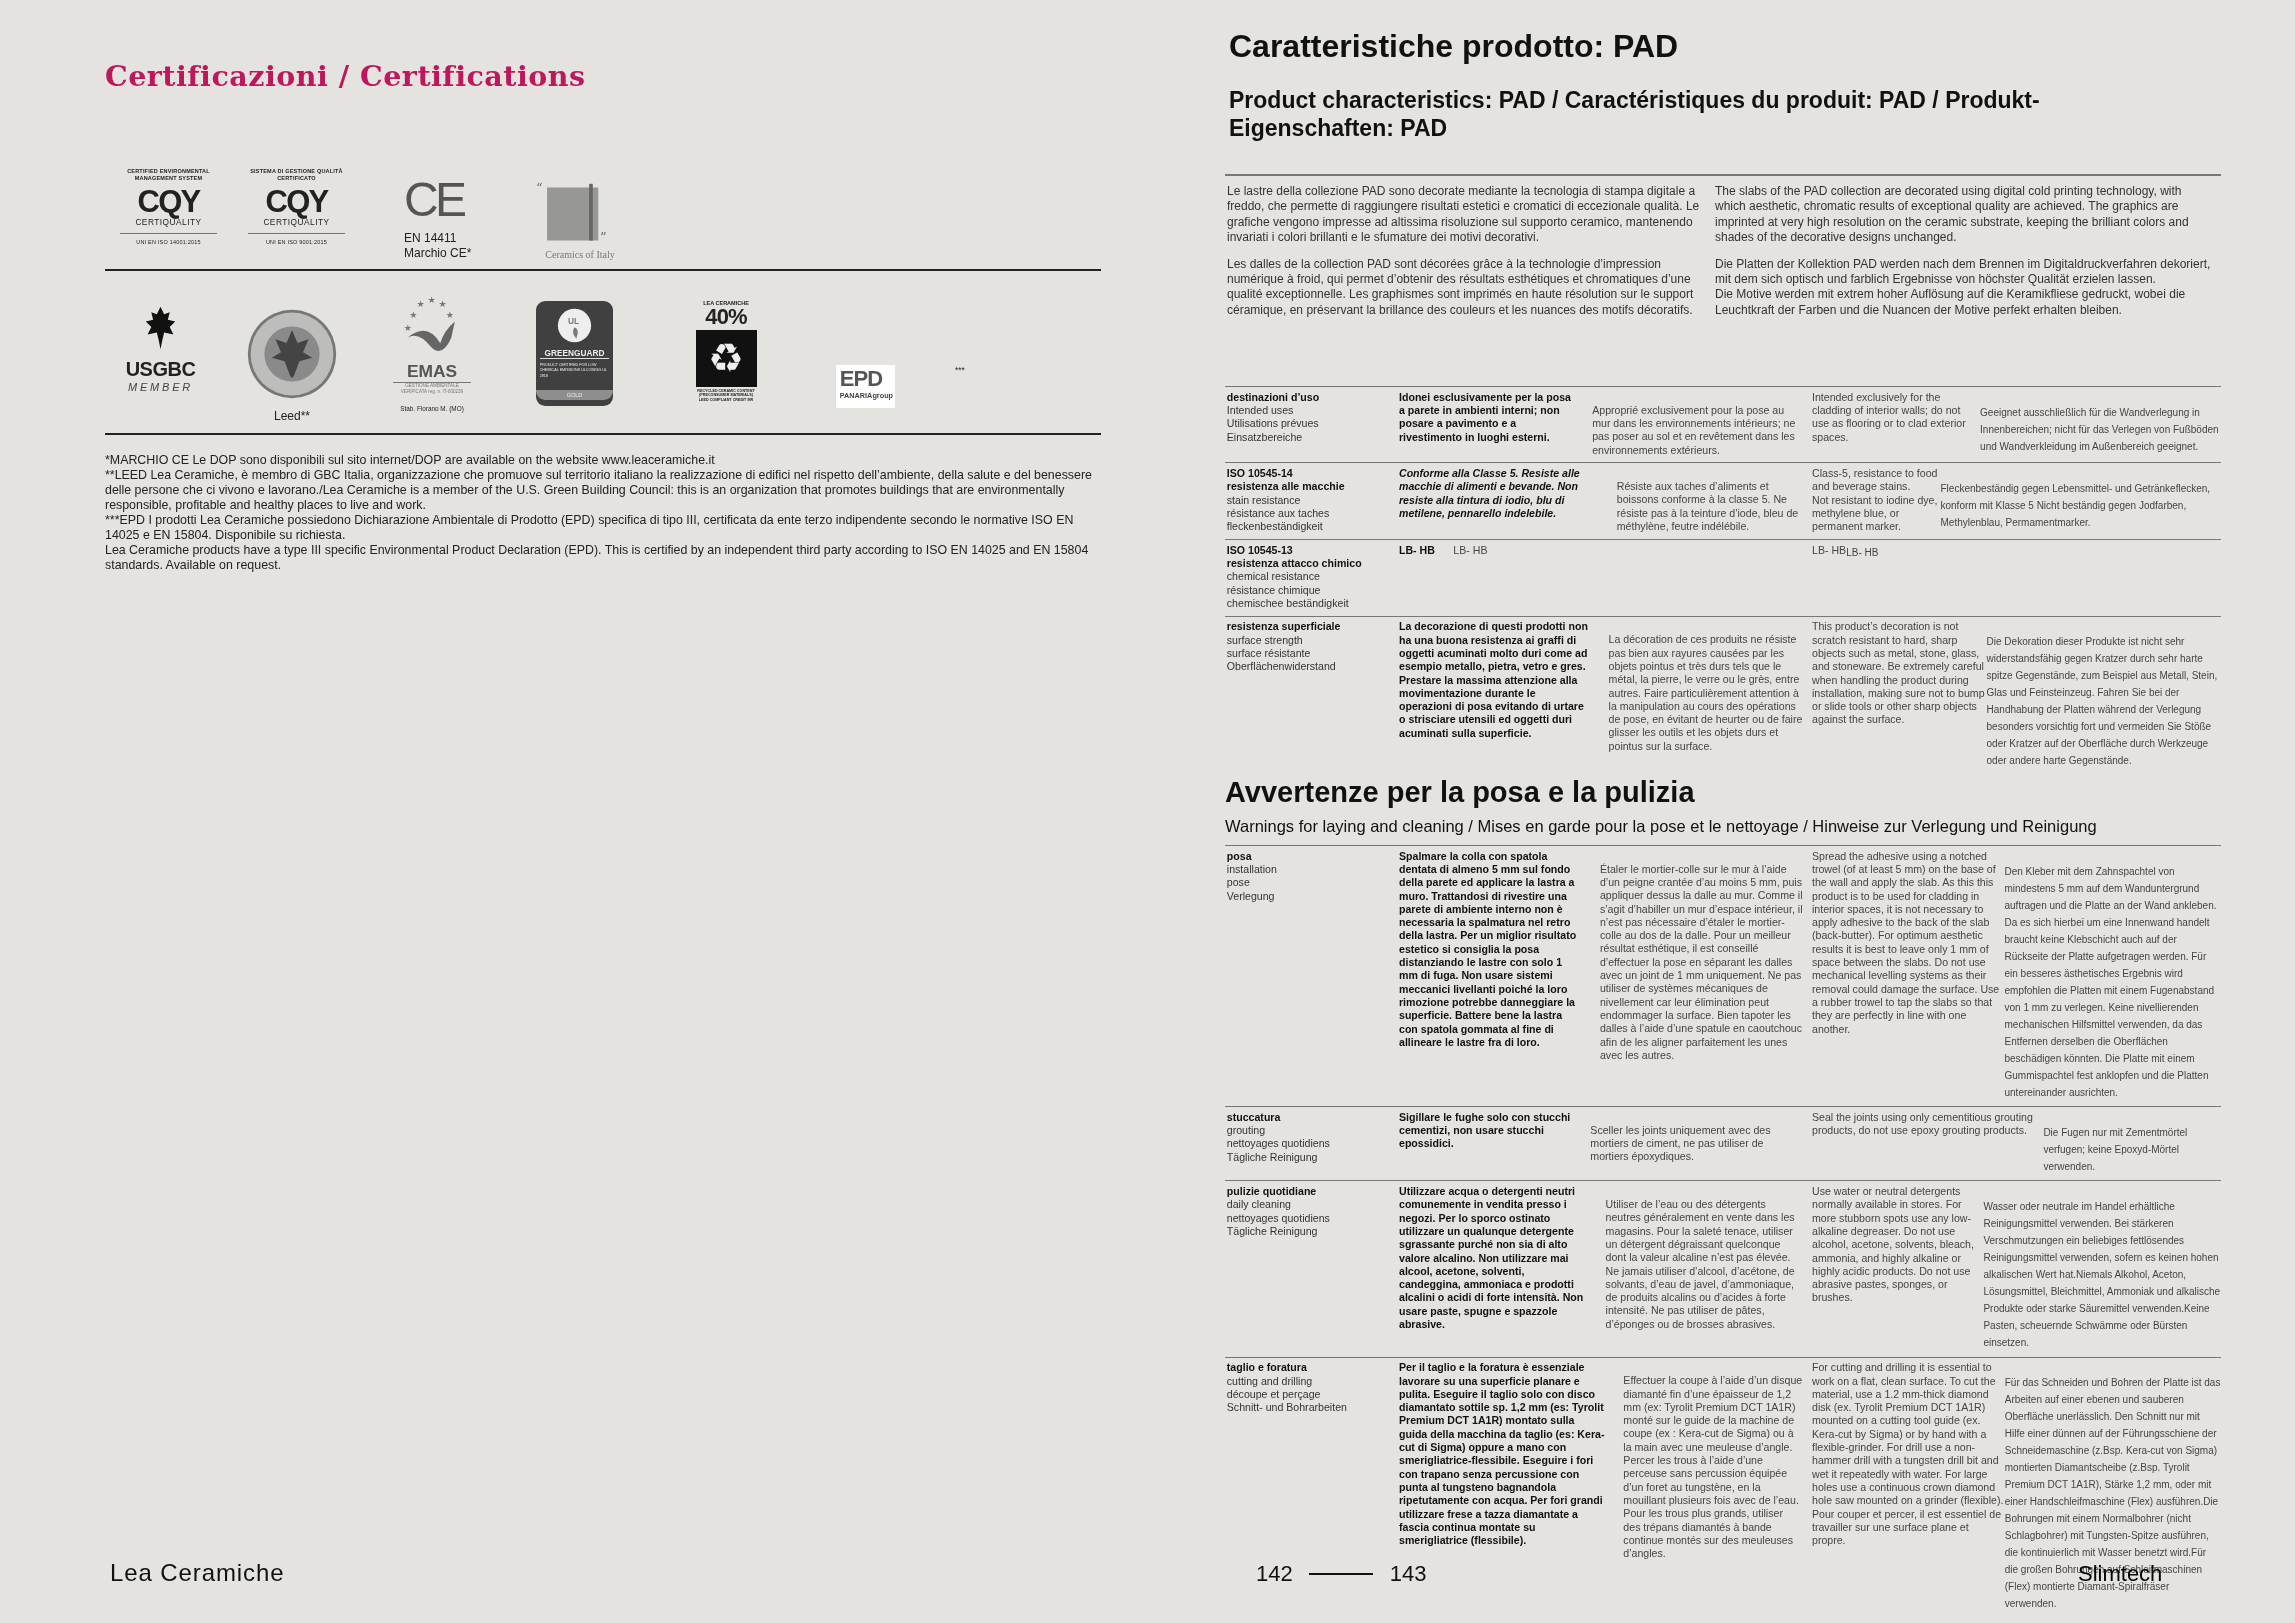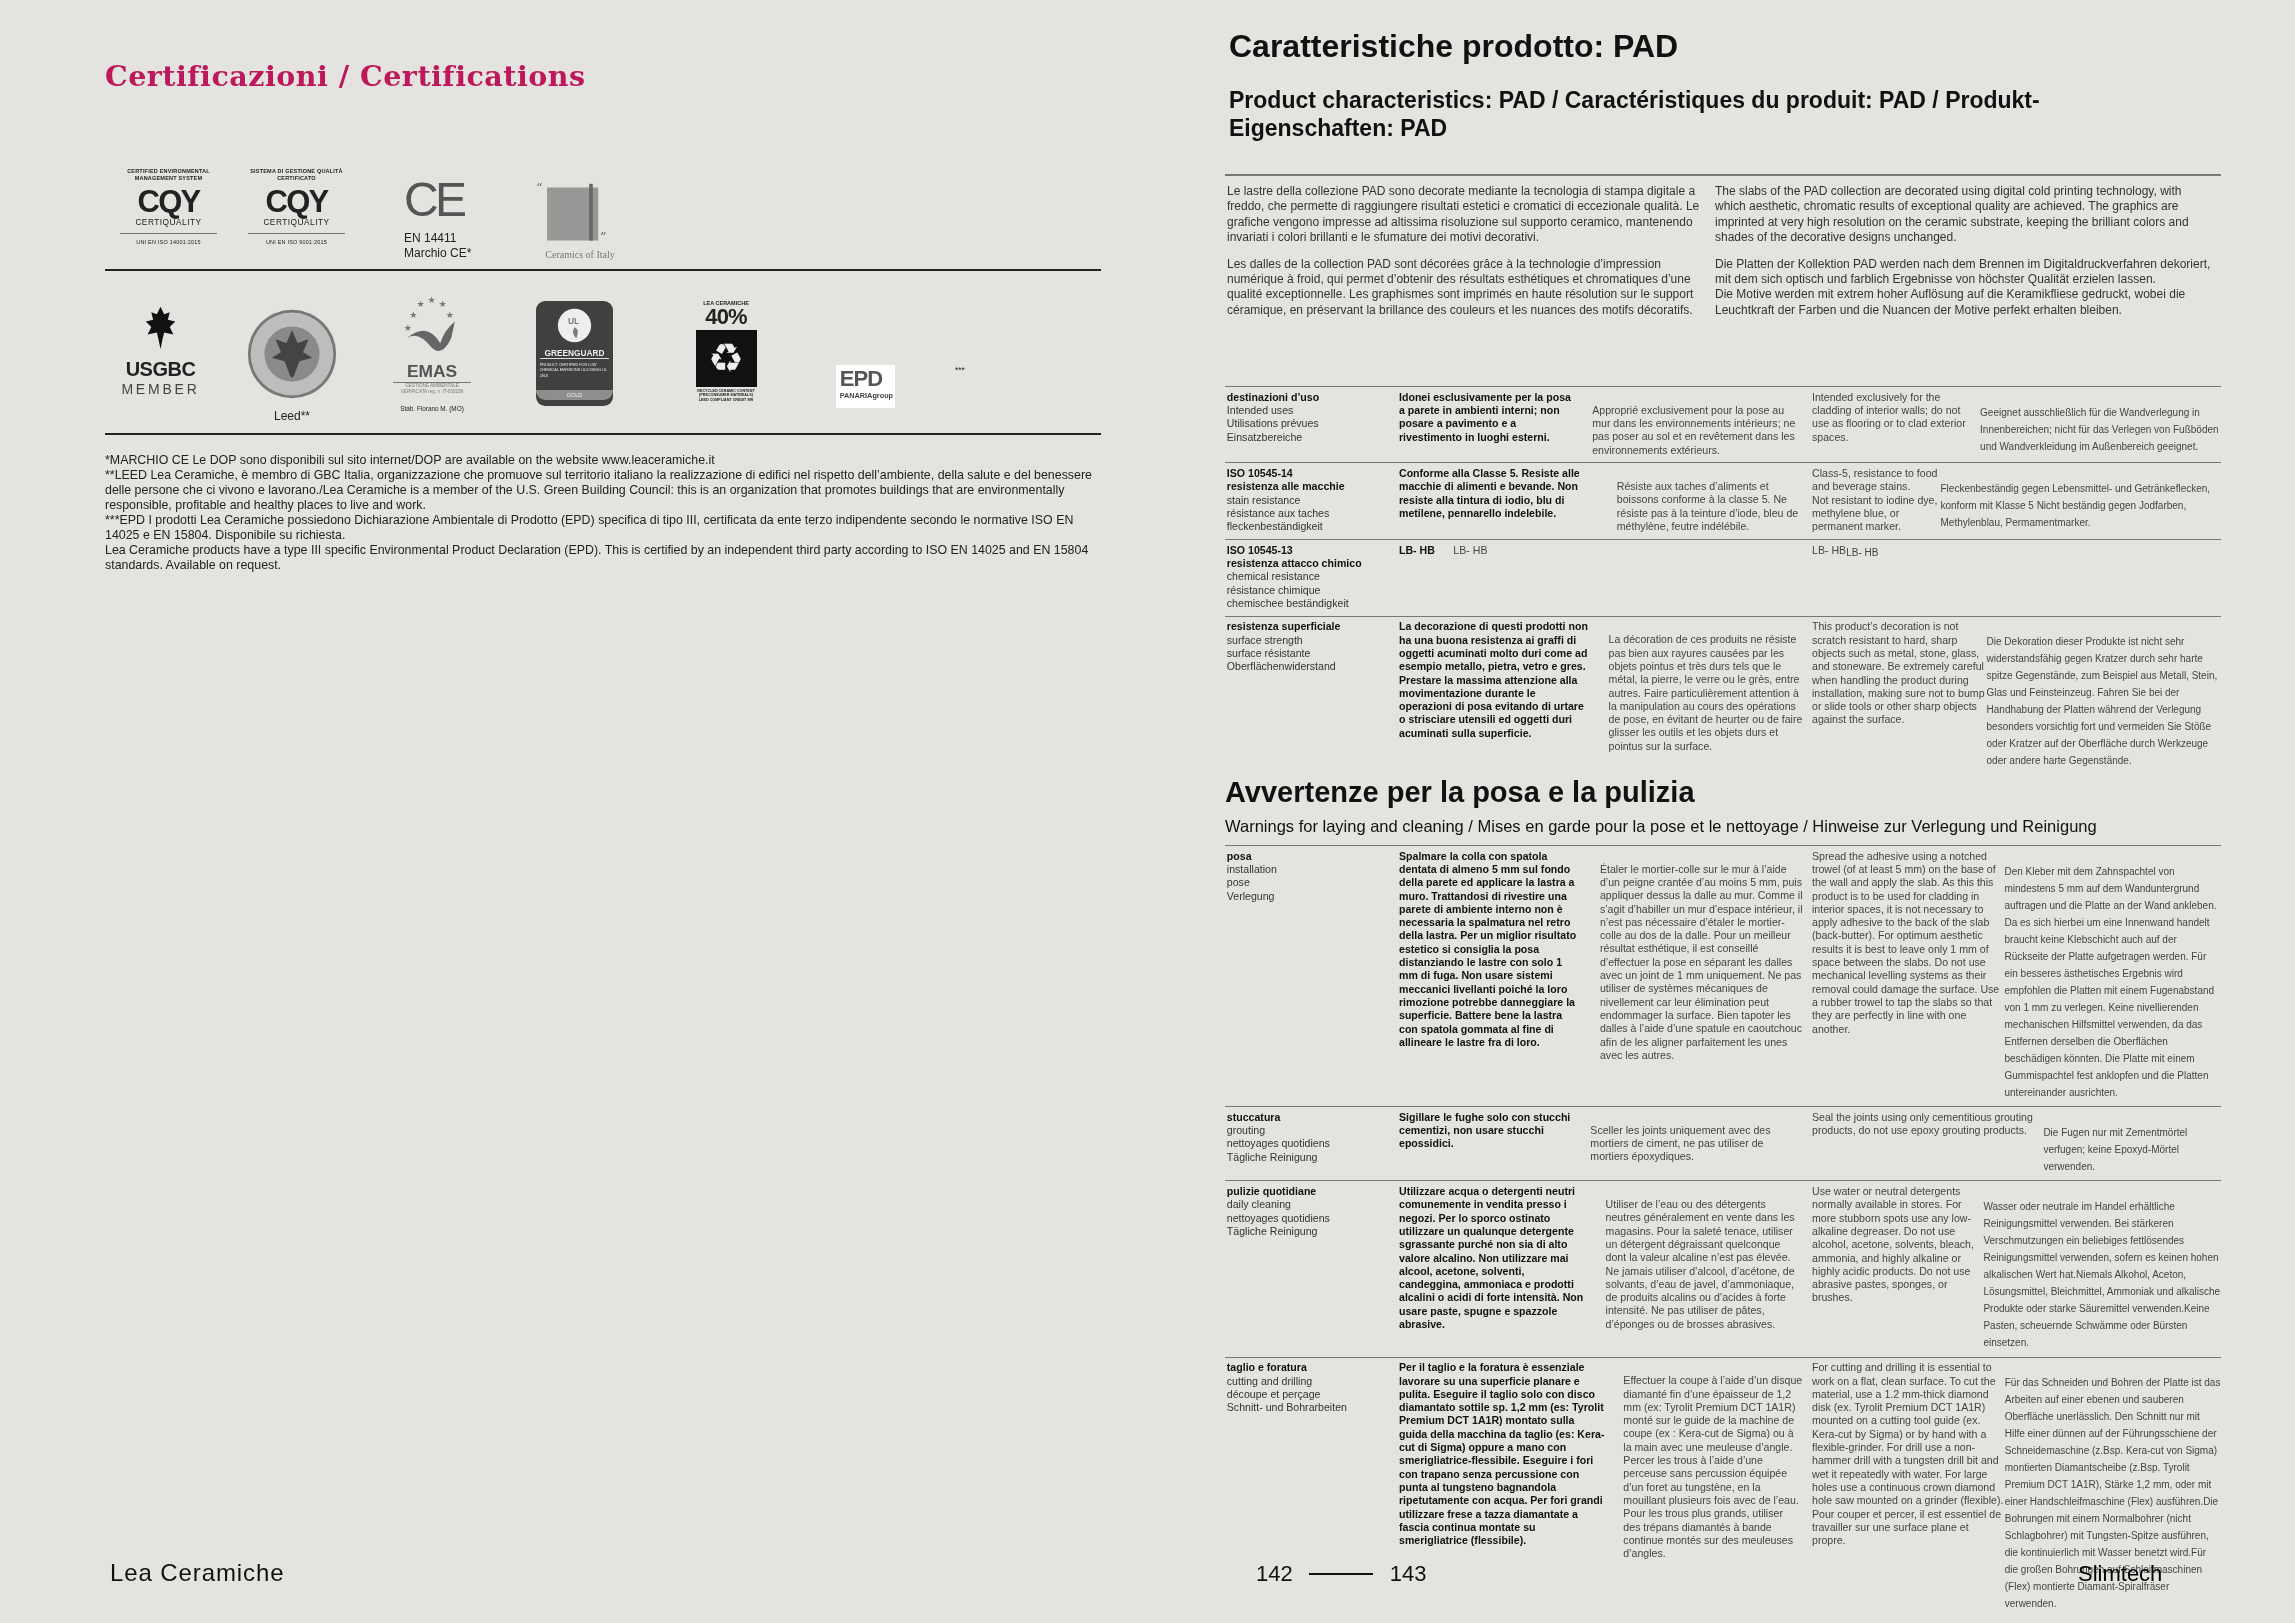--- a/index.html
+++ b/index.html
@@ -84,21 +84,21 @@
     <div style="font-family:'Liberation Serif',serif; font-size:10px; color:#777;">Ceramics of Italy</div>
   </div>
 
   <div class="hr" style="top:269px;"></div>
 
   <div class="logo" style="left:119px; top:305px; width:83px;">
     <svg width="37" height="46" viewBox="0 0 40 50">
       <path d="M20 2 L24 10 L30 8 L28 16 L36 18 L30 24 L34 32 L24 30 L22 38 L20 48 L18 38 L16 30 L6 32 L10 24 L4 18 L12 16 L10 8 L16 10 Z" fill="#111"></path>
     </svg>
     <div style="font-size:20px; font-weight:bold; letter-spacing:-0.5px; margin-top:3.7px;">USGBC</div>
-    <div style="font-size:14px; letter-spacing:2.8px; color:#444;">MEMBER</div>
+    <div style="font-size:11px; letter-spacing:2.8px; color:#444;font-style:italic;">MEMBER</div>
   </div>
   <div class="logo" style="left:246px; top:308px; width:92px;">
     <svg width="92" height="92" viewBox="0 0 100 100">
       <circle cx="50" cy="50" r="48" fill="#777"></circle>
       <circle cx="50" cy="50" r="45" fill="#bdbdbb"></circle>
       <circle cx="50" cy="50" r="30" fill="#8a8a8a"></circle>
       <path d="M50 24 L56 38 L68 34 L62 48 L72 54 L58 58 L52 74 L50 76 L48 74 L42 58 L28 54 L38 48 L32 34 L44 38 Z" fill="#444"></path>
     </svg>
     <div style="font-size:12px; margin-top:5.5px;">Leed**</div>
   </div>
@@ -188,21 +188,21 @@
       </div>
       <div class="trow">
         <div class="lbl">
           <b style="display: block;">ISO 10545-14</b>
           <b style="display: block;">resistenza alle macchie</b>
           <div>stain resistance</div>
           <div>résistance aux taches</div>
           <div>fleckenbeständigkeit</div>
         </div>
         <div class="col">
-          <div class="it" style="min-height: 27px;">Conforme alla Classe 5. Resiste alle macchie di alimenti e bevande. Non resiste alla tintura di iodio, blu di metilene, pennarello indelebile.</div>
+          <div class="it" style="min-height: 27px; font-style: italic;">Conforme alla Classe 5. Resiste alle macchie di alimenti e bevande. Non resiste alla tintura di iodio, blu di metilene, pennarello indelebile.</div>
           <div class="fr">Résiste aux taches d’aliments et boissons conforme à la classe 5. Ne résiste pas à la teinture d’iode, bleu de méthylène, feutre indélébile.</div>
         </div>
         <div class="col">
           <div class="en" style="white-space: pre-line; min-height: 27px;">Class-5, resistance to food and beverage stains.
 Not resistant to iodine dye, methylene blue, or permanent marker.</div>
           <div class="de">Fleckenbeständig gegen Lebensmittel- und Getränkeflecken, konform mit Klasse 5 Nicht beständig gegen Jodfarben, Methylenblau, Permamentmarker.</div>
         </div>
       </div>
       <div class="trow">
         <div class="lbl">

